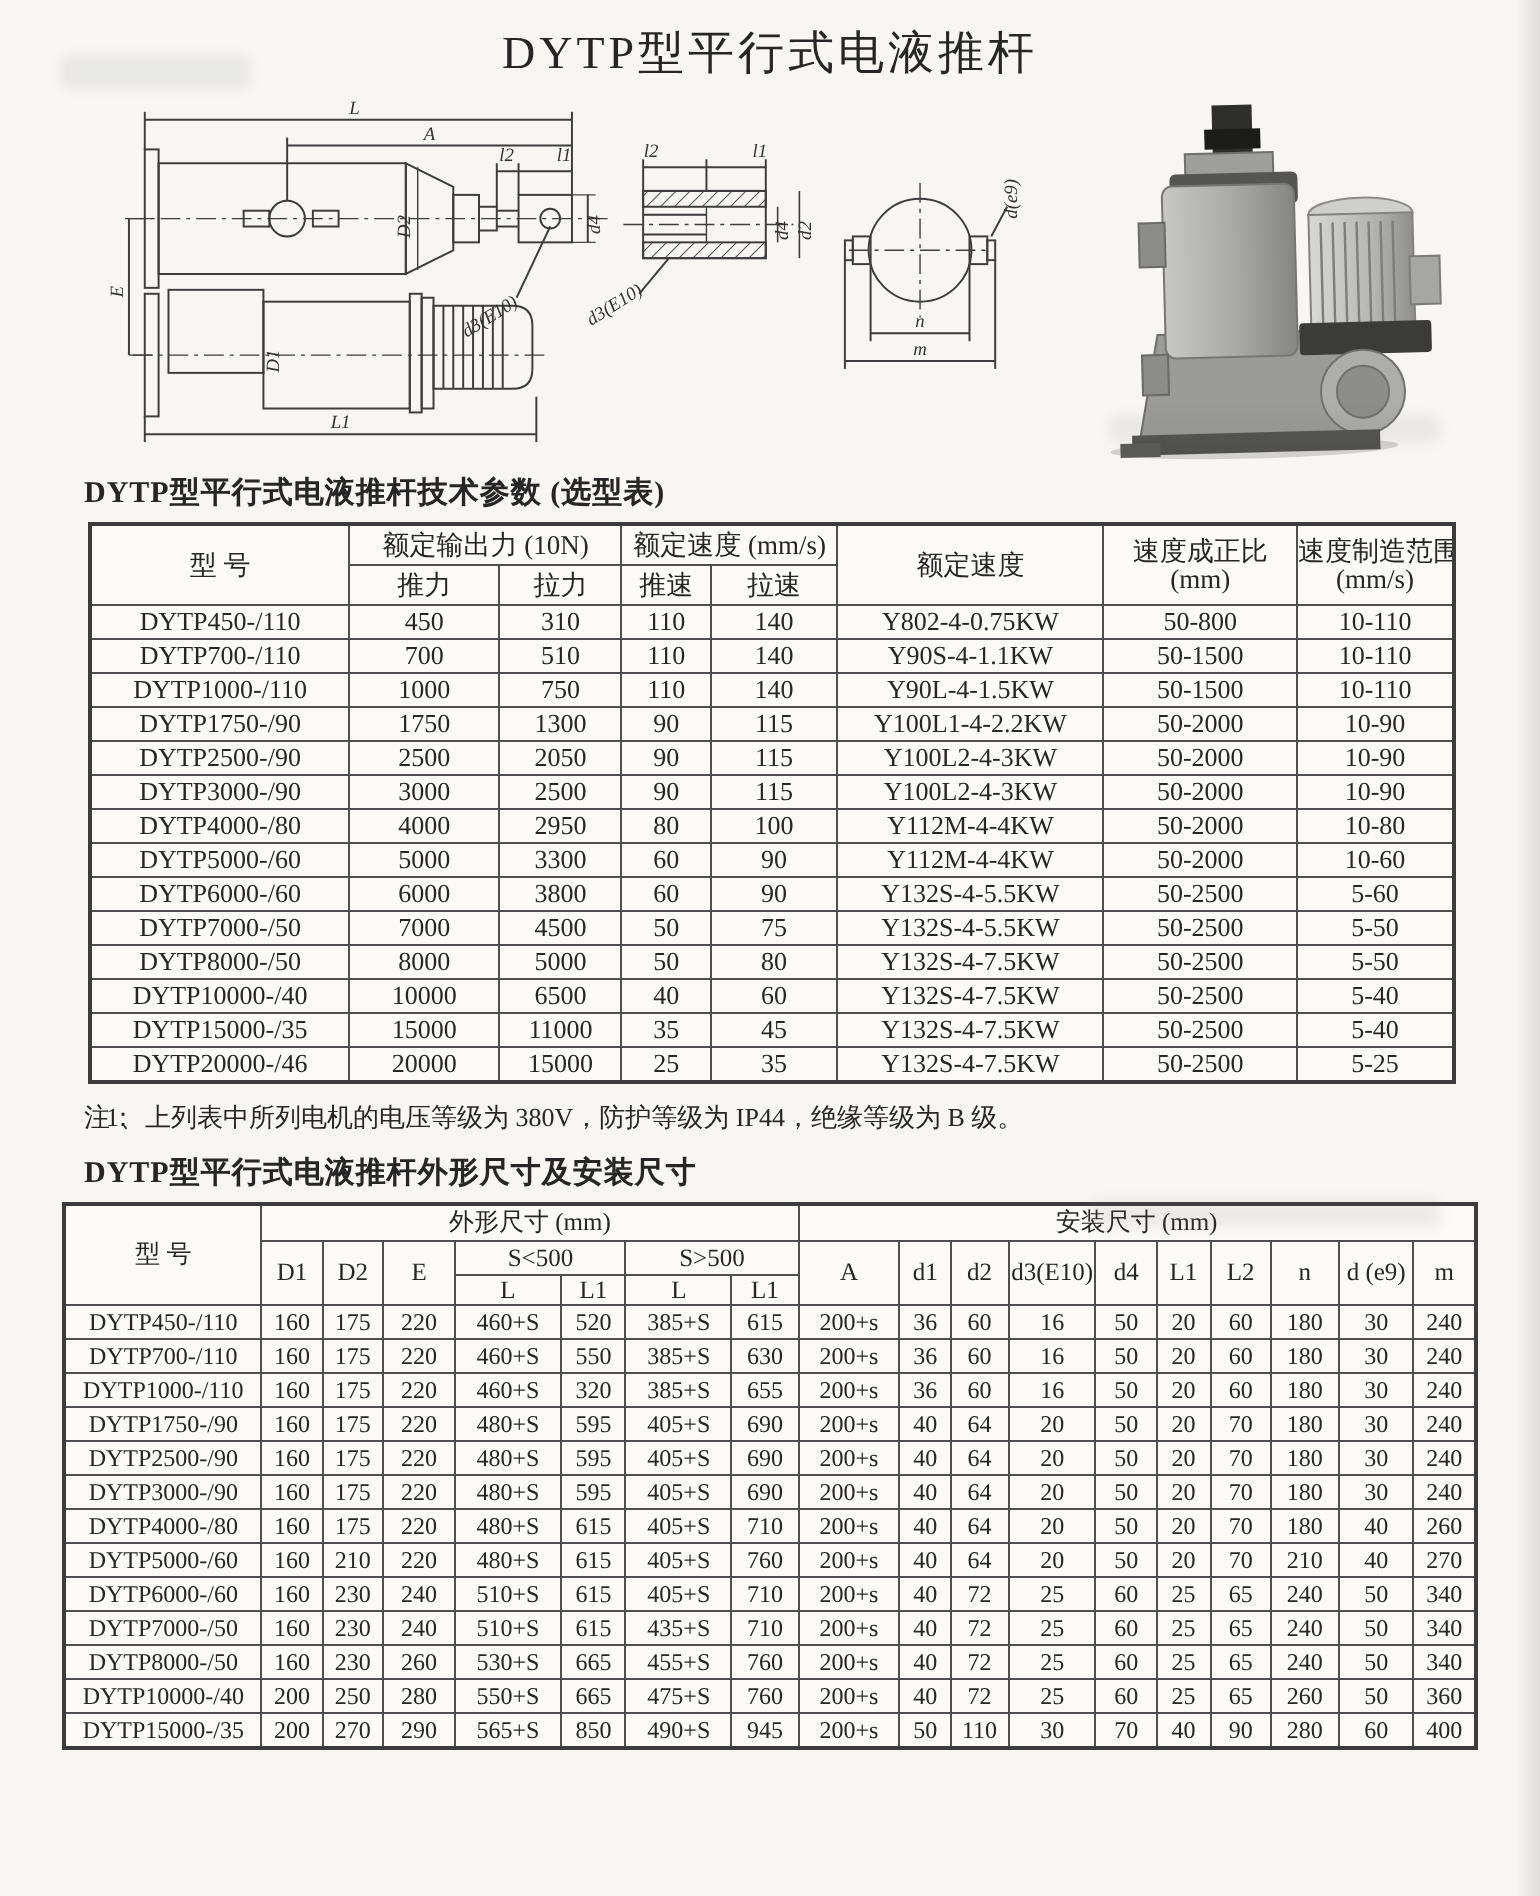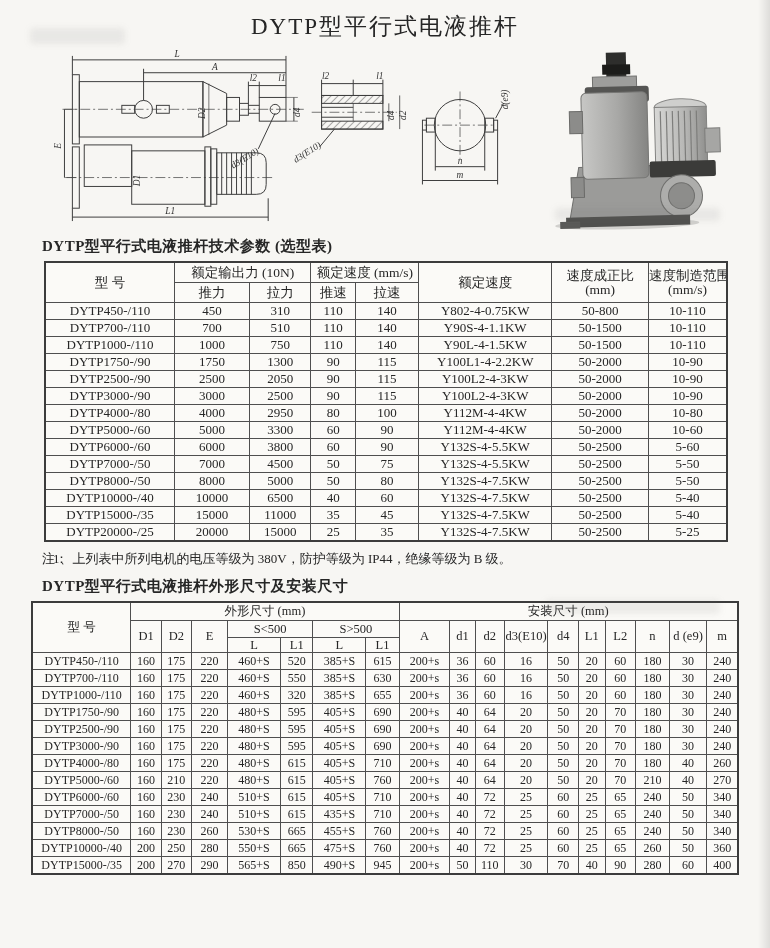--- a/index.html
+++ b/index.html
@@ -391,21 +391,21 @@
     <td>15000</td>
     <td>11000</td>
     <td>35</td>
     <td>45</td>
     <td>Y132S-4-7.5KW</td>
     <td>50-2500</td>
     <td>5-40</td>
   </tr>
 
   <tr>
-    <td>DYTP20000-/25</td>
+    <td>DYTP20000-/46</td>
     <td>20000</td>
     <td>15000</td>
     <td>25</td>
     <td>35</td>
     <td>Y132S-4-7.5KW</td>
     <td>50-2500</td>
     <td>5-25</td>
   </tr>
 </tbody>
 </table>

